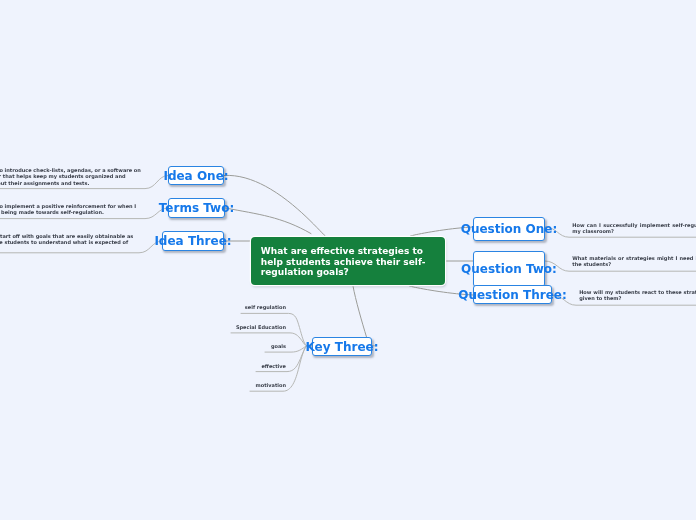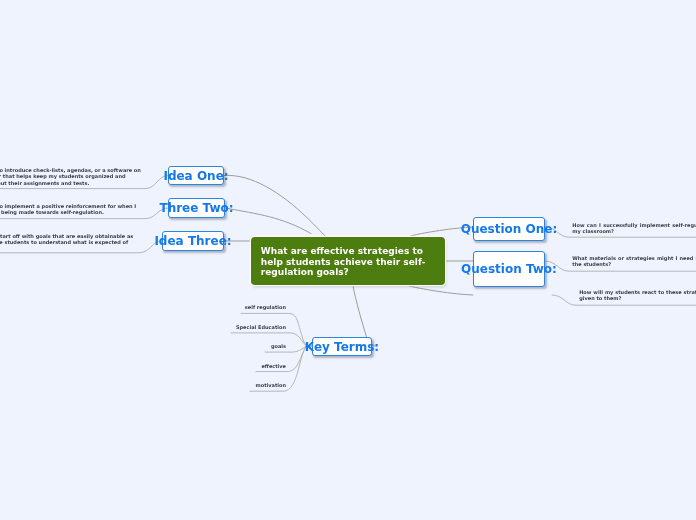--- a/index.html
+++ b/index.html
@@ -5,21 +5,21 @@
 <style>
   html,body{margin:0;padding:0;}
   body{width:696px;height:520px;background:#eff3fd;overflow:hidden;
        font-family:"DejaVu Sans",sans-serif;}
   #canvas{position:relative;width:696px;height:520px;opacity:0.999;}
   svg.links{position:absolute;left:0;top:0;width:696px;height:520px;}
   svg.links path{fill:none;stroke-linecap:round;}
   path.main-link{stroke:#9b9c98;stroke-width:1;}
   path.sub-link{stroke:#b2b3b0;stroke-width:0.95;}
   .node{position:absolute;box-sizing:border-box;}
-  .central{background:#4d7c0f;color:#fff;border-radius:4px;font-weight:bold;
+  .central{background:#15803d;color:#fff;border-radius:4px;font-weight:bold;
            font-size:9px;line-height:10.7px;left:251px;top:237px;width:194px;height:48px;
            padding:8.8px 9.8px;
            box-shadow:0 0 0 1.2px #fff, 1px 2px 2.5px rgba(40,50,70,.25);}
   .branch{background:#fff;border:1.4px solid #2a84e2;border-radius:3px;color:#1679ea;
           font-weight:bold;font-size:12px;display:flex;align-items:center;justify-content:center;
           box-shadow:1.5px 2px 2px rgba(30,40,60,.30);white-space:nowrap;}
   .note{position:absolute;font-weight:bold;font-size:5px;line-height:6.4px;color:#3a3f4a;}
   .note.just{text-align:justify;}
   .leaf{position:absolute;font-weight:bold;font-size:5px;color:#3a3f4a;white-space:nowrap;
         text-align:right;transform:translateY(-50%);right:410px;}
@@ -47,25 +47,26 @@
     <path class="main-link" d="M224,241 L251,241"></path>
     <path class="main-link" d="M414,235.8 C396.2,238.6 440.4,228.4 473,227"></path>
     <path class="main-link" d="M445,261 L473,261"></path>
     <path class="main-link" d="M413,286.2 C395,283.4 440,293.6 473,295"></path>
     <path class="main-link" d="M353,286 C355.5,300 362,322 366.5,337"></path>
   </svg>
 
   <div class="node central">What are effective strategies to help students achieve their self-regulation goals?</div>
 
   <div class="node branch" style="left:168px;top:166px;width:56px;height:19px">Idea One:</div>
-  <div class="node branch" style="left:168px;top:198px;width:57px;height:20px">Three Two:</div>
+  <div class="node branch" style="left:168px;top:198px;width:57px;height:20px">Terms Two:</div>
   <div class="node branch" style="left:162px;top:231px;width:62px;height:20px">Idea Three:</div>
   <div class="node branch" style="left:473px;top:217px;width:72px;height:24px">Question One:</div>
   <div class="node branch" style="left:473px;top:251px;width:72px;height:36px">Question Two:</div>
-  <div class="node branch" style="left:312px;top:337px;width:60px;height:19px">Key Terms:</div>
+  <div class="node branch" style="left:473px;top:285px;width:79px;height:19px">Question Three:</div>
+  <div class="node branch" style="left:312px;top:337px;width:60px;height:19px">Key Three:</div>
 
   <div class="note" style="left:-37px;top:167px;width:182px">I would like to introduce check-lists, agendas, or a software on the computer that helps keep my students organized and informed about their assignments and tests.</div>
   <div class="note" style="left:-37px;top:202.5px;width:182px">I would like to implement a positive reinforcement for when I see progress being made towards self-regulation.</div>
   <div class="note" style="left:-44.5px;top:233px;width:182px">I would like to start off with goals that are easily obtainable as well as allow the students to understand what is expected of them.</div>
   <div class="note just" style="left:572.3px;top:221.5px;width:180px">How can I successfully implement self-regulation strategies in my classroom?</div>
   <div class="note just" style="left:572.3px;top:254.5px;width:180px">What materials or strategies might I need in order to help out the students?</div>
   <div class="note just" style="left:579.2px;top:288.5px;width:180px">How will my students react to these strategies and goals being given to them?</div>
 
   <div class="leaf" style="top:306.8px">self regulation</div>
   <div class="leaf" style="top:326.8px">Special Education</div>

